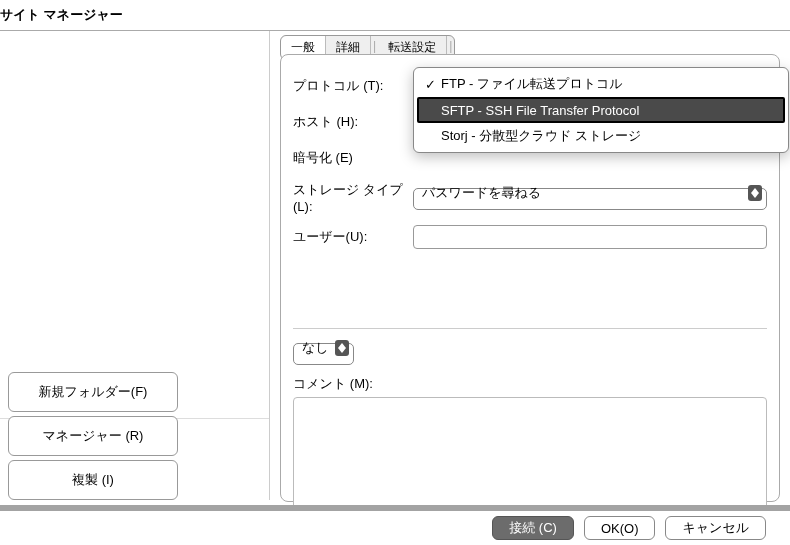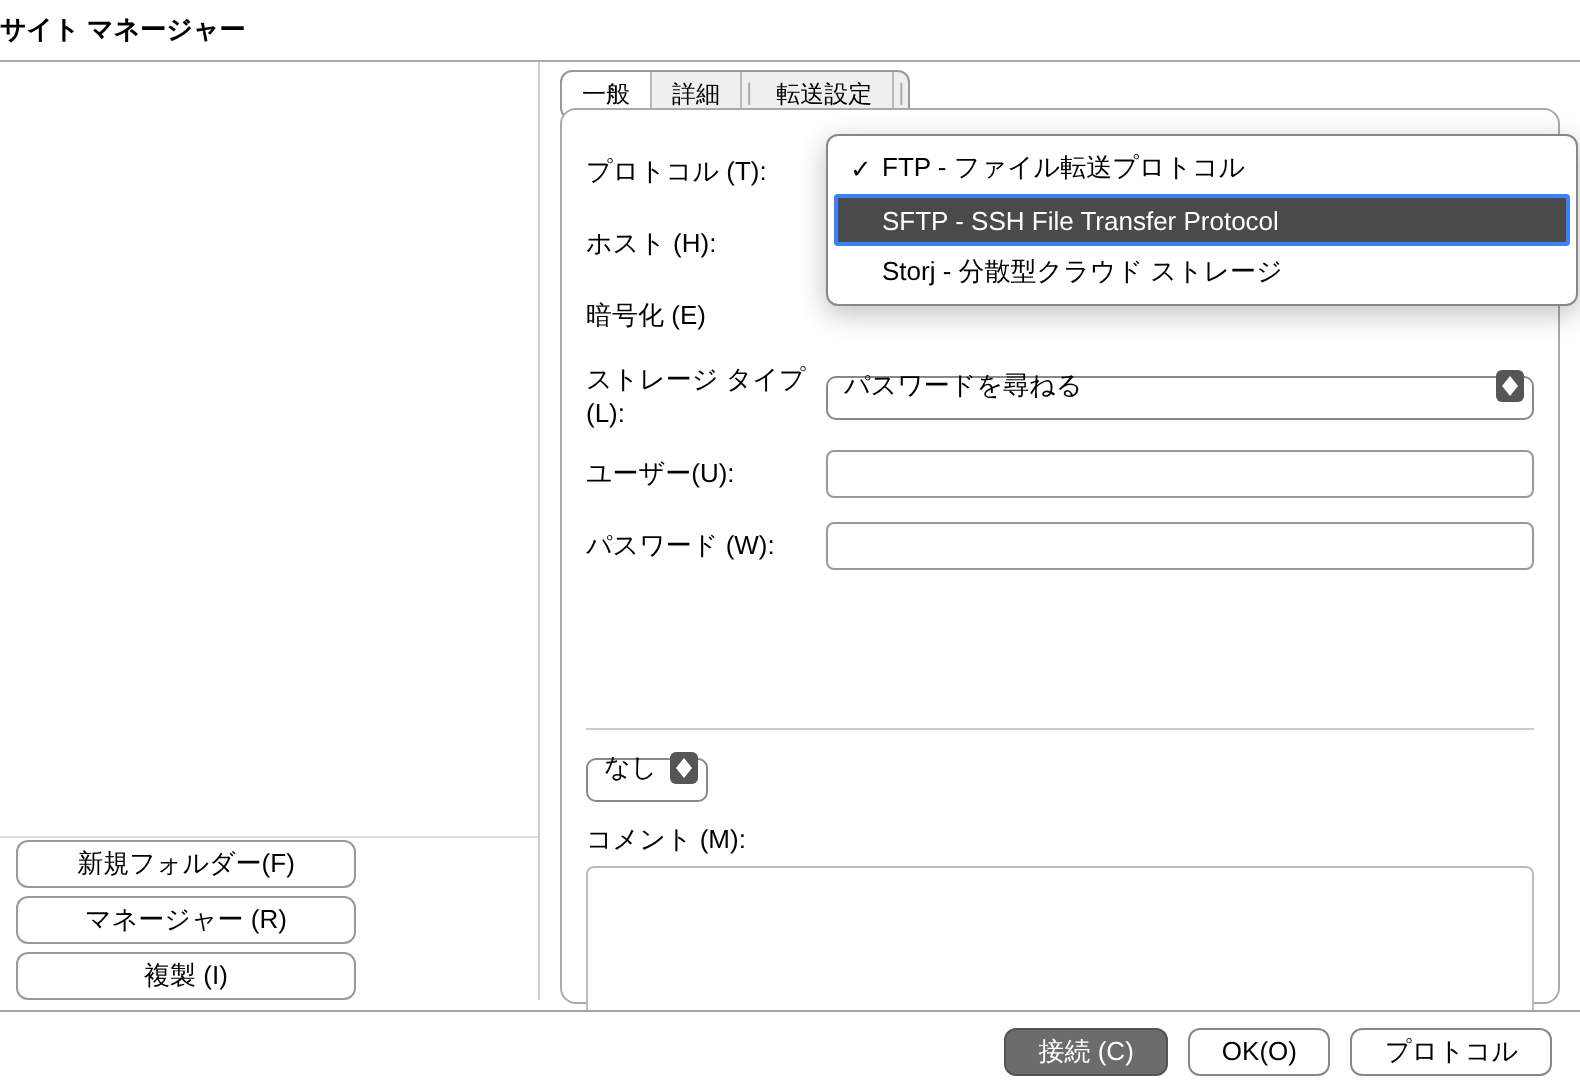--- a/index.html
+++ b/index.html
@@ -5,21 +5,21 @@
   * { box-sizing: border-box; margin: 0; padding: 0; font-family: "Hiragino Sans", "Meiryo", sans-serif; }
   body { width: 790px; height: 545px; background: #fff; position: relative; overflow: hidden; font-size: 13px; color: #000; }
 
   .title-bar { height: 30px; display: flex; align-items: center; justify-content: flex-start; font-weight: bold; font-size: 13px; }
 
   .main { display: flex; height: 470px; border-top: 1px solid #aaa; }
 
   .left-pane { width: 270px; border-right: 1px solid #ccc; position: relative; background: #fff; }
   .tree-area { height: 388px; border-bottom: 1px solid #ddd; }
   .left-buttons { position: absolute; bottom: 0; left: 8px; width: 170px; }
-  .left-buttons button { width: 170px; height: 24px; margin-top: 4px; border-radius: 6px; border: 1px solid #999; background: #fff; font-size: 13px; cursor: pointer; }
+  .left-buttons button { width: 170px; height: 40px; margin-top: 4px; border-radius: 6px; border: 1px solid #999; background: #fff; font-size: 13px; cursor: pointer; }
 
   .right-pane { flex: 1; position: relative; padding: 8px 10px 0 10px; }
 
   .tabs-wrap { display: flex; justify-content: flex-start; position: relative; top: -4px; }
   .tabs { display: inline-flex; border: 1px solid #999; border-radius: 6px; overflow: hidden; background: #efefef; }
   .tab { padding: 3px 10px; font-size: 12px; border-right: 1px solid #bbb; cursor: pointer; }
   .tab:last-child { border-right: none; }
   .tab.active { background: #fff; border-radius: 6px 0 0 6px; }
 
   .panel { border: 1px solid #aaa; border-radius: 8px; margin-top: -10px; padding: 18px 12px 12px 12px; height: 448px; position: relative; background: #fff; }
@@ -43,24 +43,24 @@
   .comment-area { border: 1px solid #bbb; border-radius: 4px; height: 118px; margin-top: 4px; background: #fff; }
 
   
   .dropdown {
     position: absolute; top: 12px; left: 132px; width: 376px;
     border: 1px solid #888; border-radius: 6px; background: #fff;
     box-shadow: 0 4px 14px rgba(0,0,0,0.25); z-index: 50; padding: 3px;
   }
   .dd-item { display:flex; align-items:center; height: 26px; padding: 0 8px 0 8px; font-size: 13px; border-radius: 3px; cursor: pointer; }
   .dd-item .chk { width: 16px; display:inline-block; }
-  .dd-item.highlight { background: #4a4a4a; color: #fff; border: 2px solid #3b82f6; border-radius:2px; padding: 0 6px; }
+  .dd-item.highlight { background: #4a4a4a; color: #fff; border: 2px solid #000000; border-radius:2px; padding: 0 6px; }
   .dd-item.highlight .chk { color:#fff; }
 
-  .footer { position: absolute; bottom: 0; left: 0; right: 0; height: 40px; border-top: 1px solid #a3a3a3; display: flex; justify-content: flex-end; align-items: center; padding-right: 14px; gap: 10px; background:#fff; }
+  .footer { position: absolute; bottom: 0; left: 0; right: 0; height: 40px; border-top: 6px solid #a3a3a3; display: flex; justify-content: flex-end; align-items: center; padding-right: 24px; gap: 10px; background:#fff; }
   .footer button { height: 24px; border-radius: 6px; border: 1px solid #888; padding: 0 16px; font-size: 13px; cursor: pointer; background: #fff; }
   .footer button.primary { background: #6c6c6c; color: #fff; border-color:#555; }
 
   .tab-sep { color:#aaa; padding:3px 2px; font-size:12px; }
 </style>
 </head>
 <body>
 
 <div class="title-bar">
   <span>サイト マネージャー</span>
@@ -123,26 +123,20 @@
         </div>
       </div>
 
       <div class="form-row">
         <label>ユーザー(U):</label>
         <div class="control">
           <input type="text" value="" style="">
         </div>
       </div>
 
-      <div class="form-row">
-        <label>パスワード (W):</label>
-        <div class="control">
-          <input type="password" value="" style="">
-        </div>
-      </div>
 
       <div class="divider"></div>
 
       <div class="form-row">
         <div class="control">
           <div class="select-pill">
             <span>なし</span>
             <span class="chev-box">
               <svg width="8" height="5">
                   <polygon points="4,0 8,5 0,5" fill="#fff"></polygon>
@@ -175,14 +169,14 @@
         </div>
       </div>
 
     </div>
   </div>
 </div>
 
 <div class="footer">
   <button class="primary">接続 (C)</button>
   <button>OK(O)</button>
-  <button>プロトコル</button>
+  <button>キャンセル</button>
 </div>
 
 </body></html>

